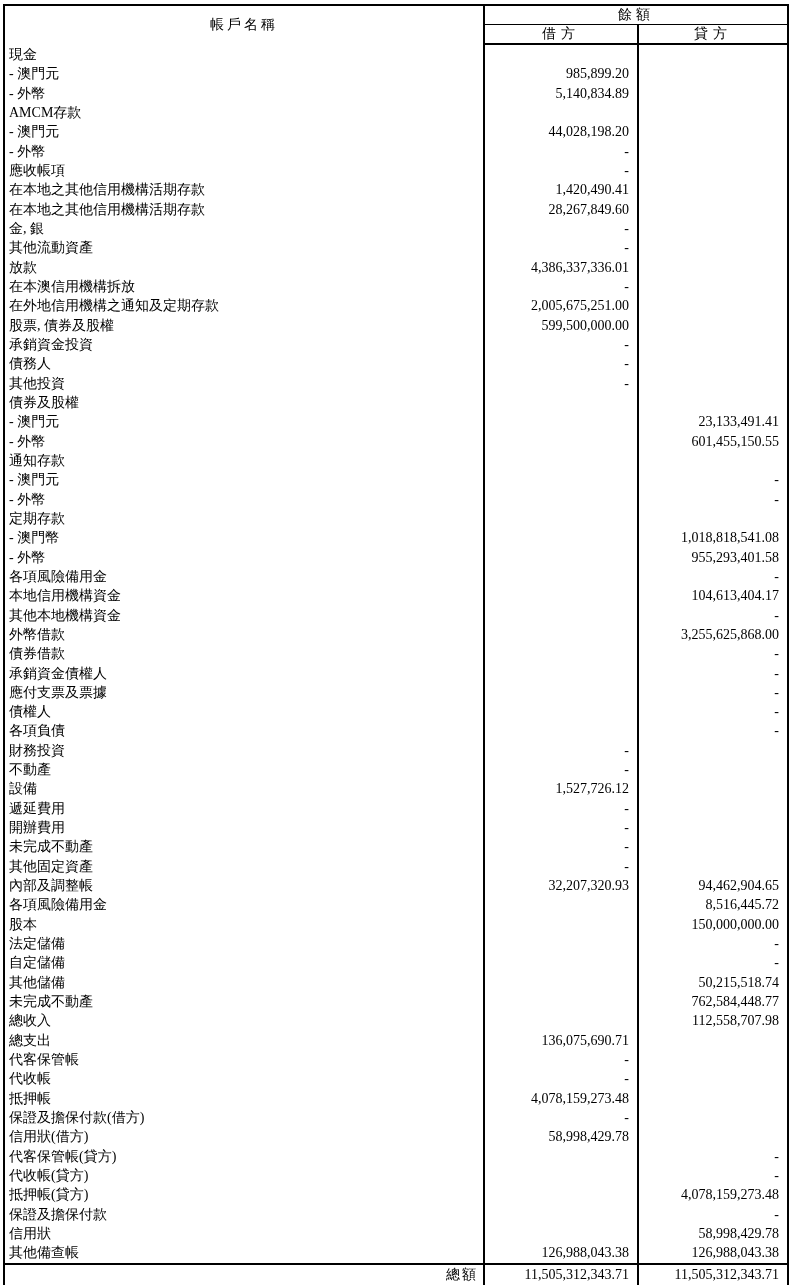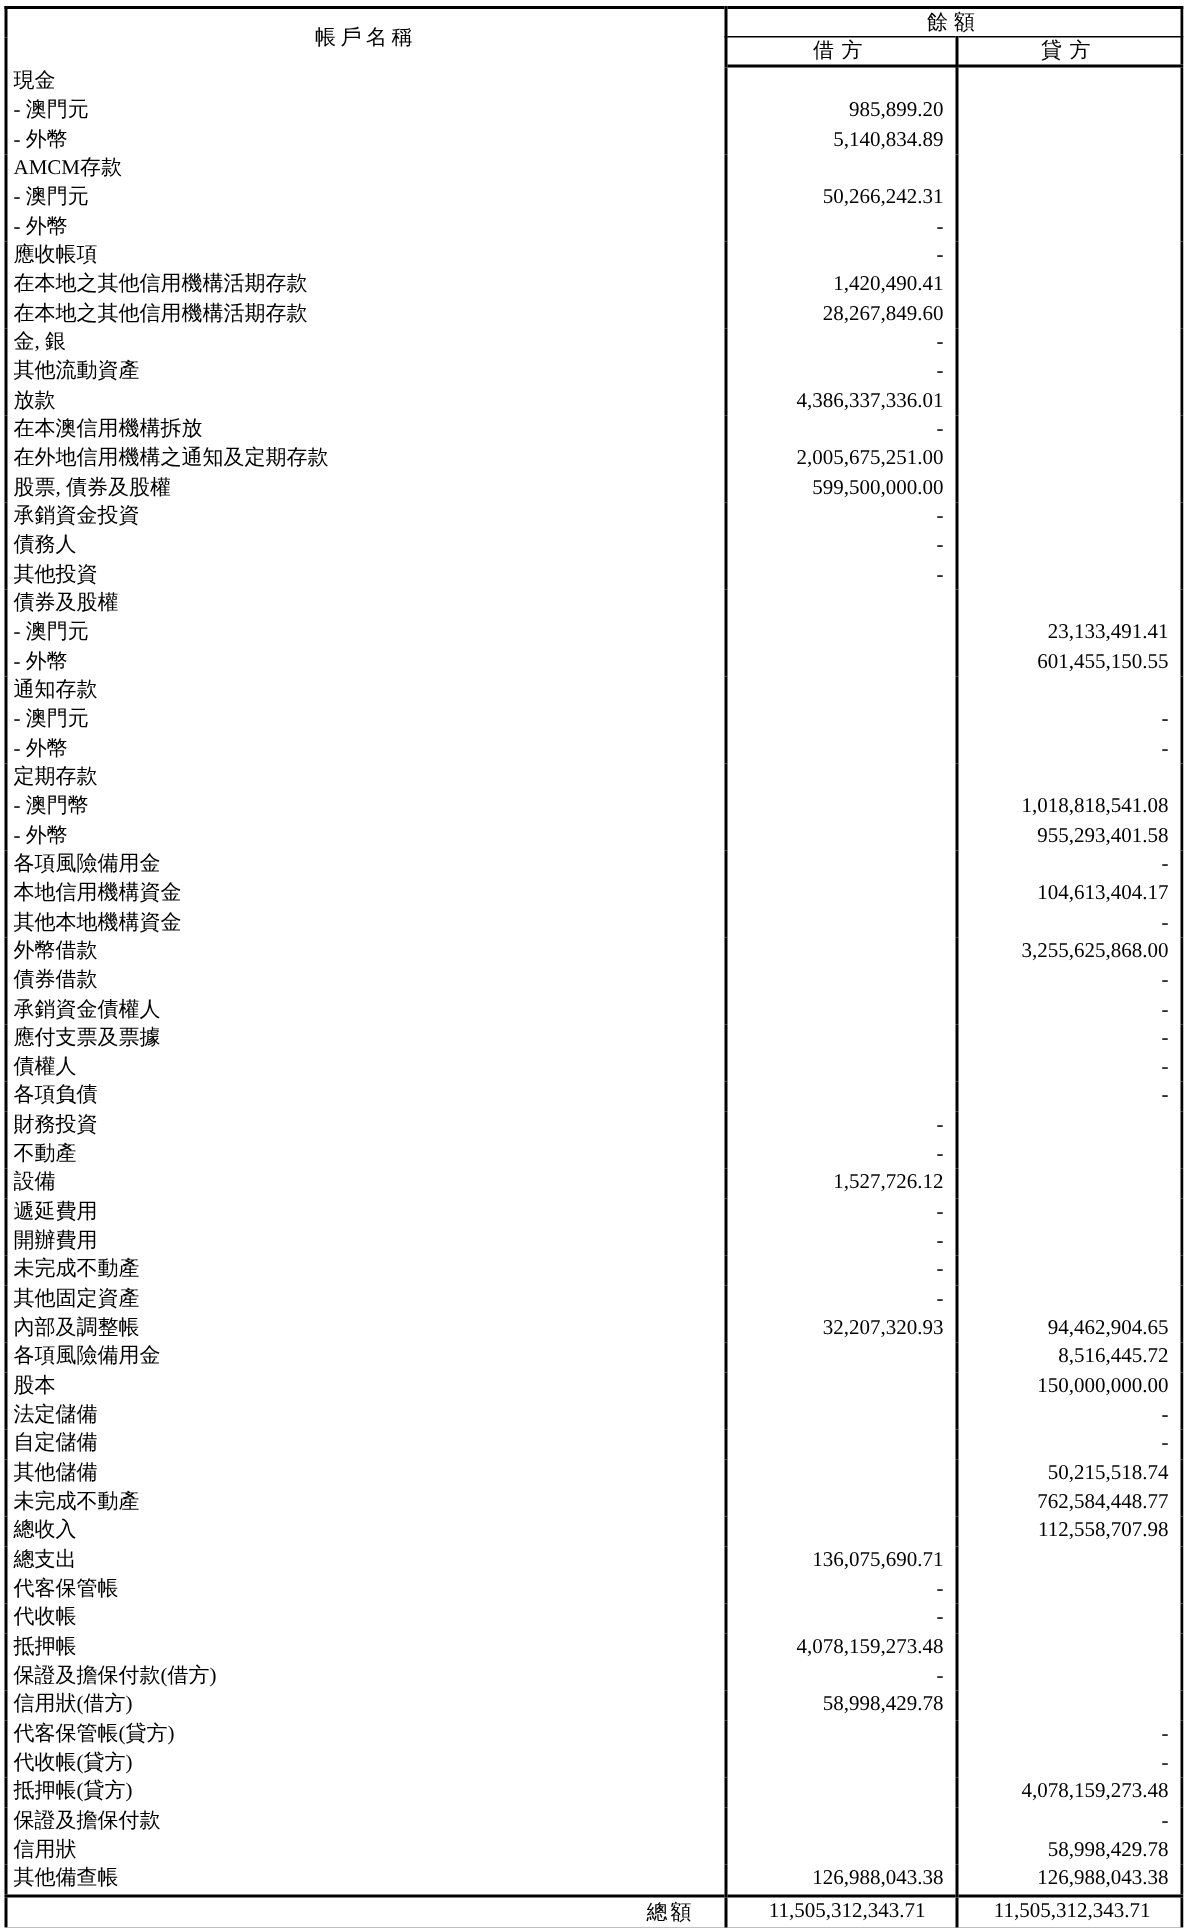--- a/index.html
+++ b/index.html
@@ -80,27 +80,27 @@
 
   tfoot td {
     border-top: 2px solid #000;
     height: 20px;
     padding: 0;
     vertical-align: middle;
     white-space: nowrap;
   }
   tfoot td.total-label {
     text-align: right;
-    padding-right: 20px;
+    padding-right: 5px;
     border-right: 2px solid #000;
     letter-spacing: 2px;
   }
   tfoot td.num {
     text-align: right;
-    padding-right: 20px;
+    padding-right: 8px;
   }
   tfoot td.t-debit { border-right: 2px solid #000; }
 </style>
 </head>
 <body>
 
 <div class="page">
   <table class="tb">
     <colgroup>
       <col class="c-name">
@@ -133,21 +133,21 @@
           <td class="num debit">5,140,834.89</td>
           <td class="num credit"></td>
         </tr>
         <tr>
           <td class="name">AMCM存款</td>
           <td class="num debit"></td>
           <td class="num credit"></td>
         </tr>
         <tr>
           <td class="name">- 澳門元</td>
-          <td class="num debit">50,266,242.31</td>
+          <td class="num debit">44,028,198.20</td>
           <td class="num credit"></td>
         </tr>
         <tr>
           <td class="name">- 外幣</td>
           <td class="num debit">-</td>
           <td class="num credit"></td>
         </tr>
         <tr>
           <td class="name">應收帳項</td>
           <td class="num debit">-</td>

